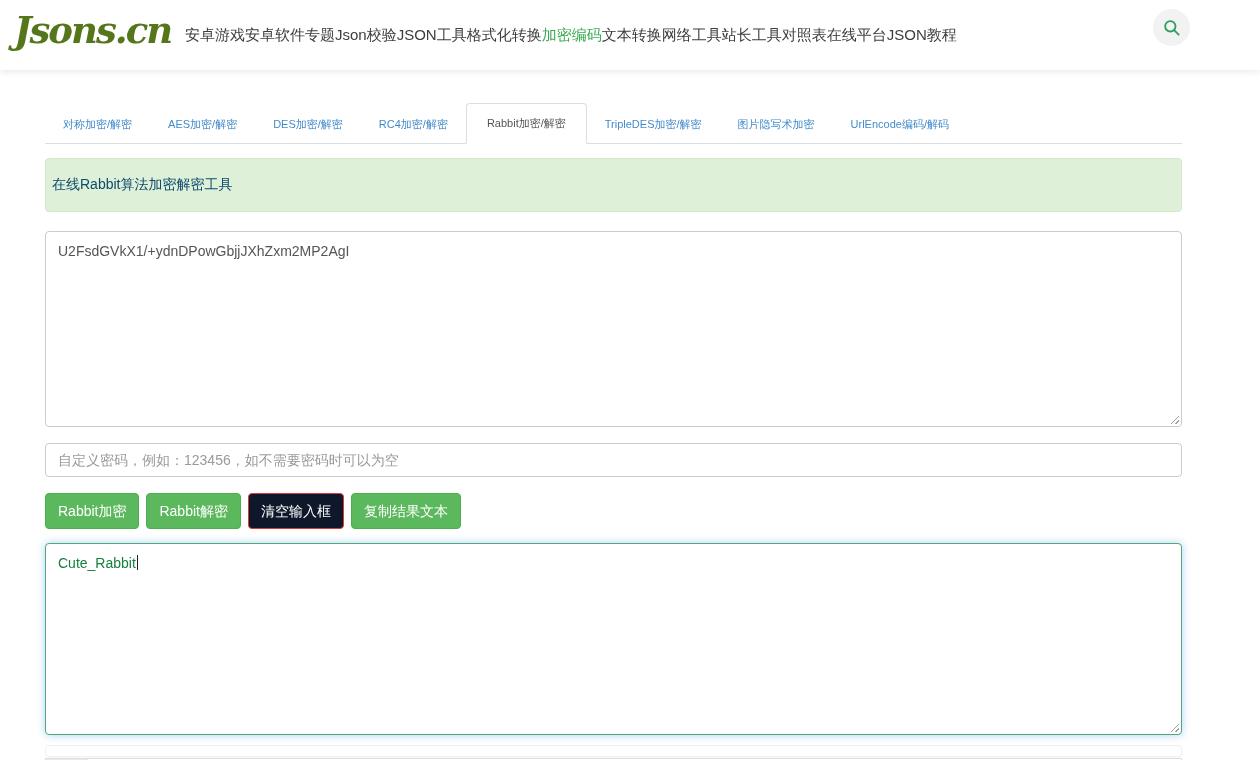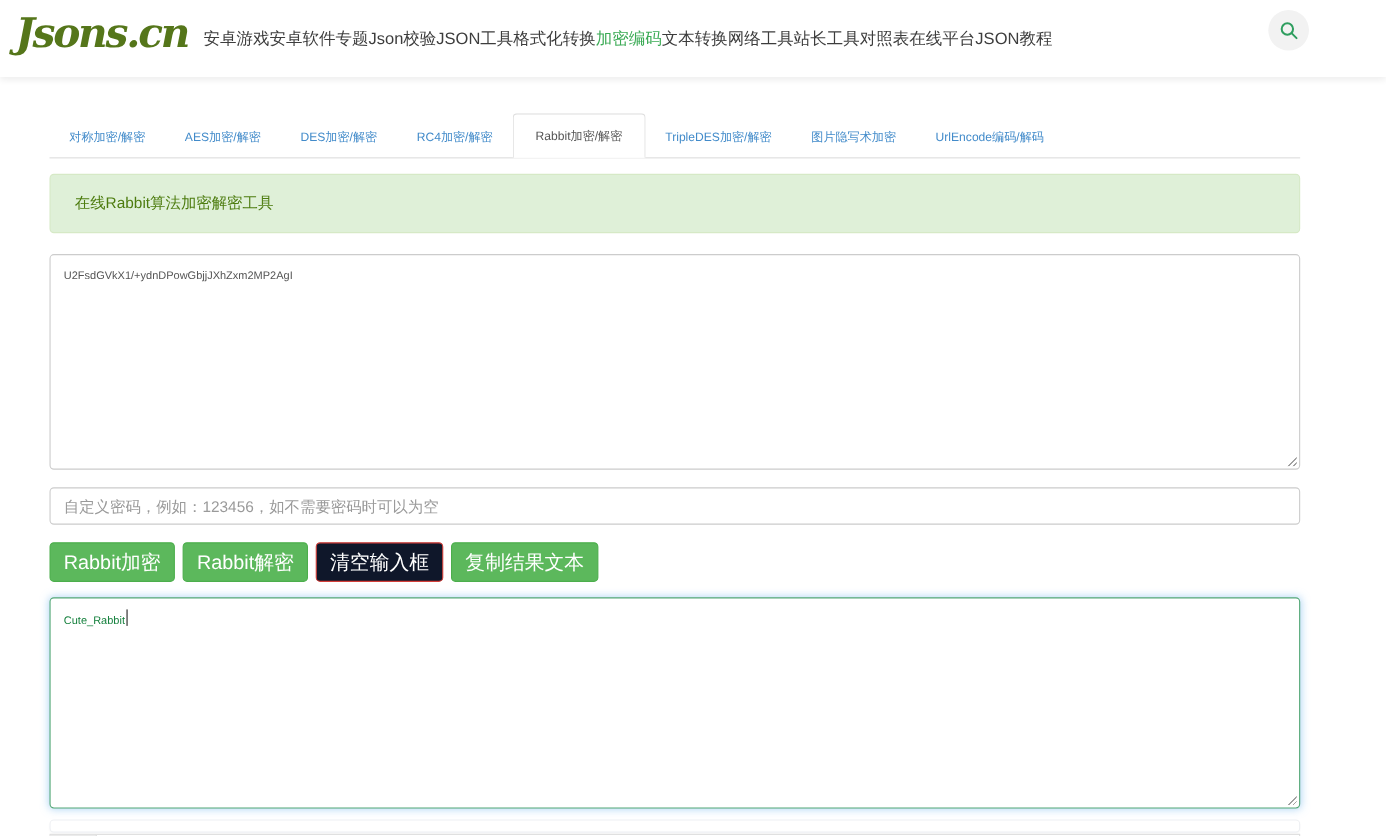--- a/index.html
+++ b/index.html
@@ -28,45 +28,45 @@
   .tabbar { margin-top:30px; display:flex; align-items:flex-end;
             border-bottom:1px solid #ddd; height:44px; }
   .tab { font-size:11px; color:#428bca; padding:11px 18px; cursor:pointer;
          white-space:nowrap; }
   .tab.active { color:#555; background:#fff; border:1px solid #ddd;
                 border-bottom:1px solid #fff; border-radius:4px 4px 0 0;
                 margin-bottom:-1px; padding:12px 20px; cursor:default;margin-top:22px; }
 
   
   .banner { margin-top:14px; background:#dff0d8; border:1px solid #d6e9c6;
-            border-radius:4px; color:#4d7c0f; font-size:14px; padding:17px 22px; }
+            border-radius:4px; color:#0c4a6e; font-size:14px; padding:17px 6px; }
 
   
   .ta { position:relative; border:1px solid #ccc; border-radius:4px;
-        background:#fff; font-size:10px; color:#555; padding:10px 12px;
+        background:#fff; font-size:14px; color:#555; padding:10px 12px;
         line-height:19px; cursor:text; }
   .ta-input { margin-top:19px; height:196px; }
   .ta-result { margin-top:14px; height:192px; border:1px solid #53a776;
                box-shadow:0 0 8px rgba(102,175,233,.55); color:#15803d; }
   .grip { position:absolute; right:2px; bottom:2px; width:11px; height:11px;
           clip-path:polygon(100% 0,100% 100%,0 100%);
           background:repeating-linear-gradient(-45deg,transparent 0 2px,#8a8a8a 2px 3px);
           opacity:.8; }
   .caret { display:inline-block; width:1px; height:15px; background:#222;
            vertical-align:-2px; margin-left:1px; }
 
   
   .pwd { margin-top:16px; width:100%; height:34px; border:1px solid #ccc;
          border-radius:4px; padding:6px 12px; font-size:14px; color:#555;
          font-family:"Liberation Sans","DejaVu Sans",sans-serif; display:block; }
   .pwd::placeholder { color:#9a9a9a; opacity:1; }
 
   
   .btn-row { margin-top:16px; display:flex; gap:7px; }
-  .btn { border-radius:4px; font-size:18px; color:#fff; padding:7px 12px;
+  .btn { border-radius:4px; font-size:14px; color:#fff; padding:7px 12px;
          line-height:20px; cursor:pointer; white-space:nowrap; border:1px solid; }
   .btn-success { background:#5cb85c; border-color:#4cae4c; }
   .btn-danger  { background:#0f172a; border-color:#d43f3a; }
 
   
   .faint-box { margin-top:10px; height:12px; border:1px solid #eef0f3;
                border-radius:4px; box-shadow:0 1px 2px rgba(0,0,0,.03); }
   .bottom-panel { margin-top:1px; border:1px solid #ddd; height:30px;
                   background:#fff; display:flex; }
   .bottom-tab { width:42px; height:100%; background:#ebebeb;

